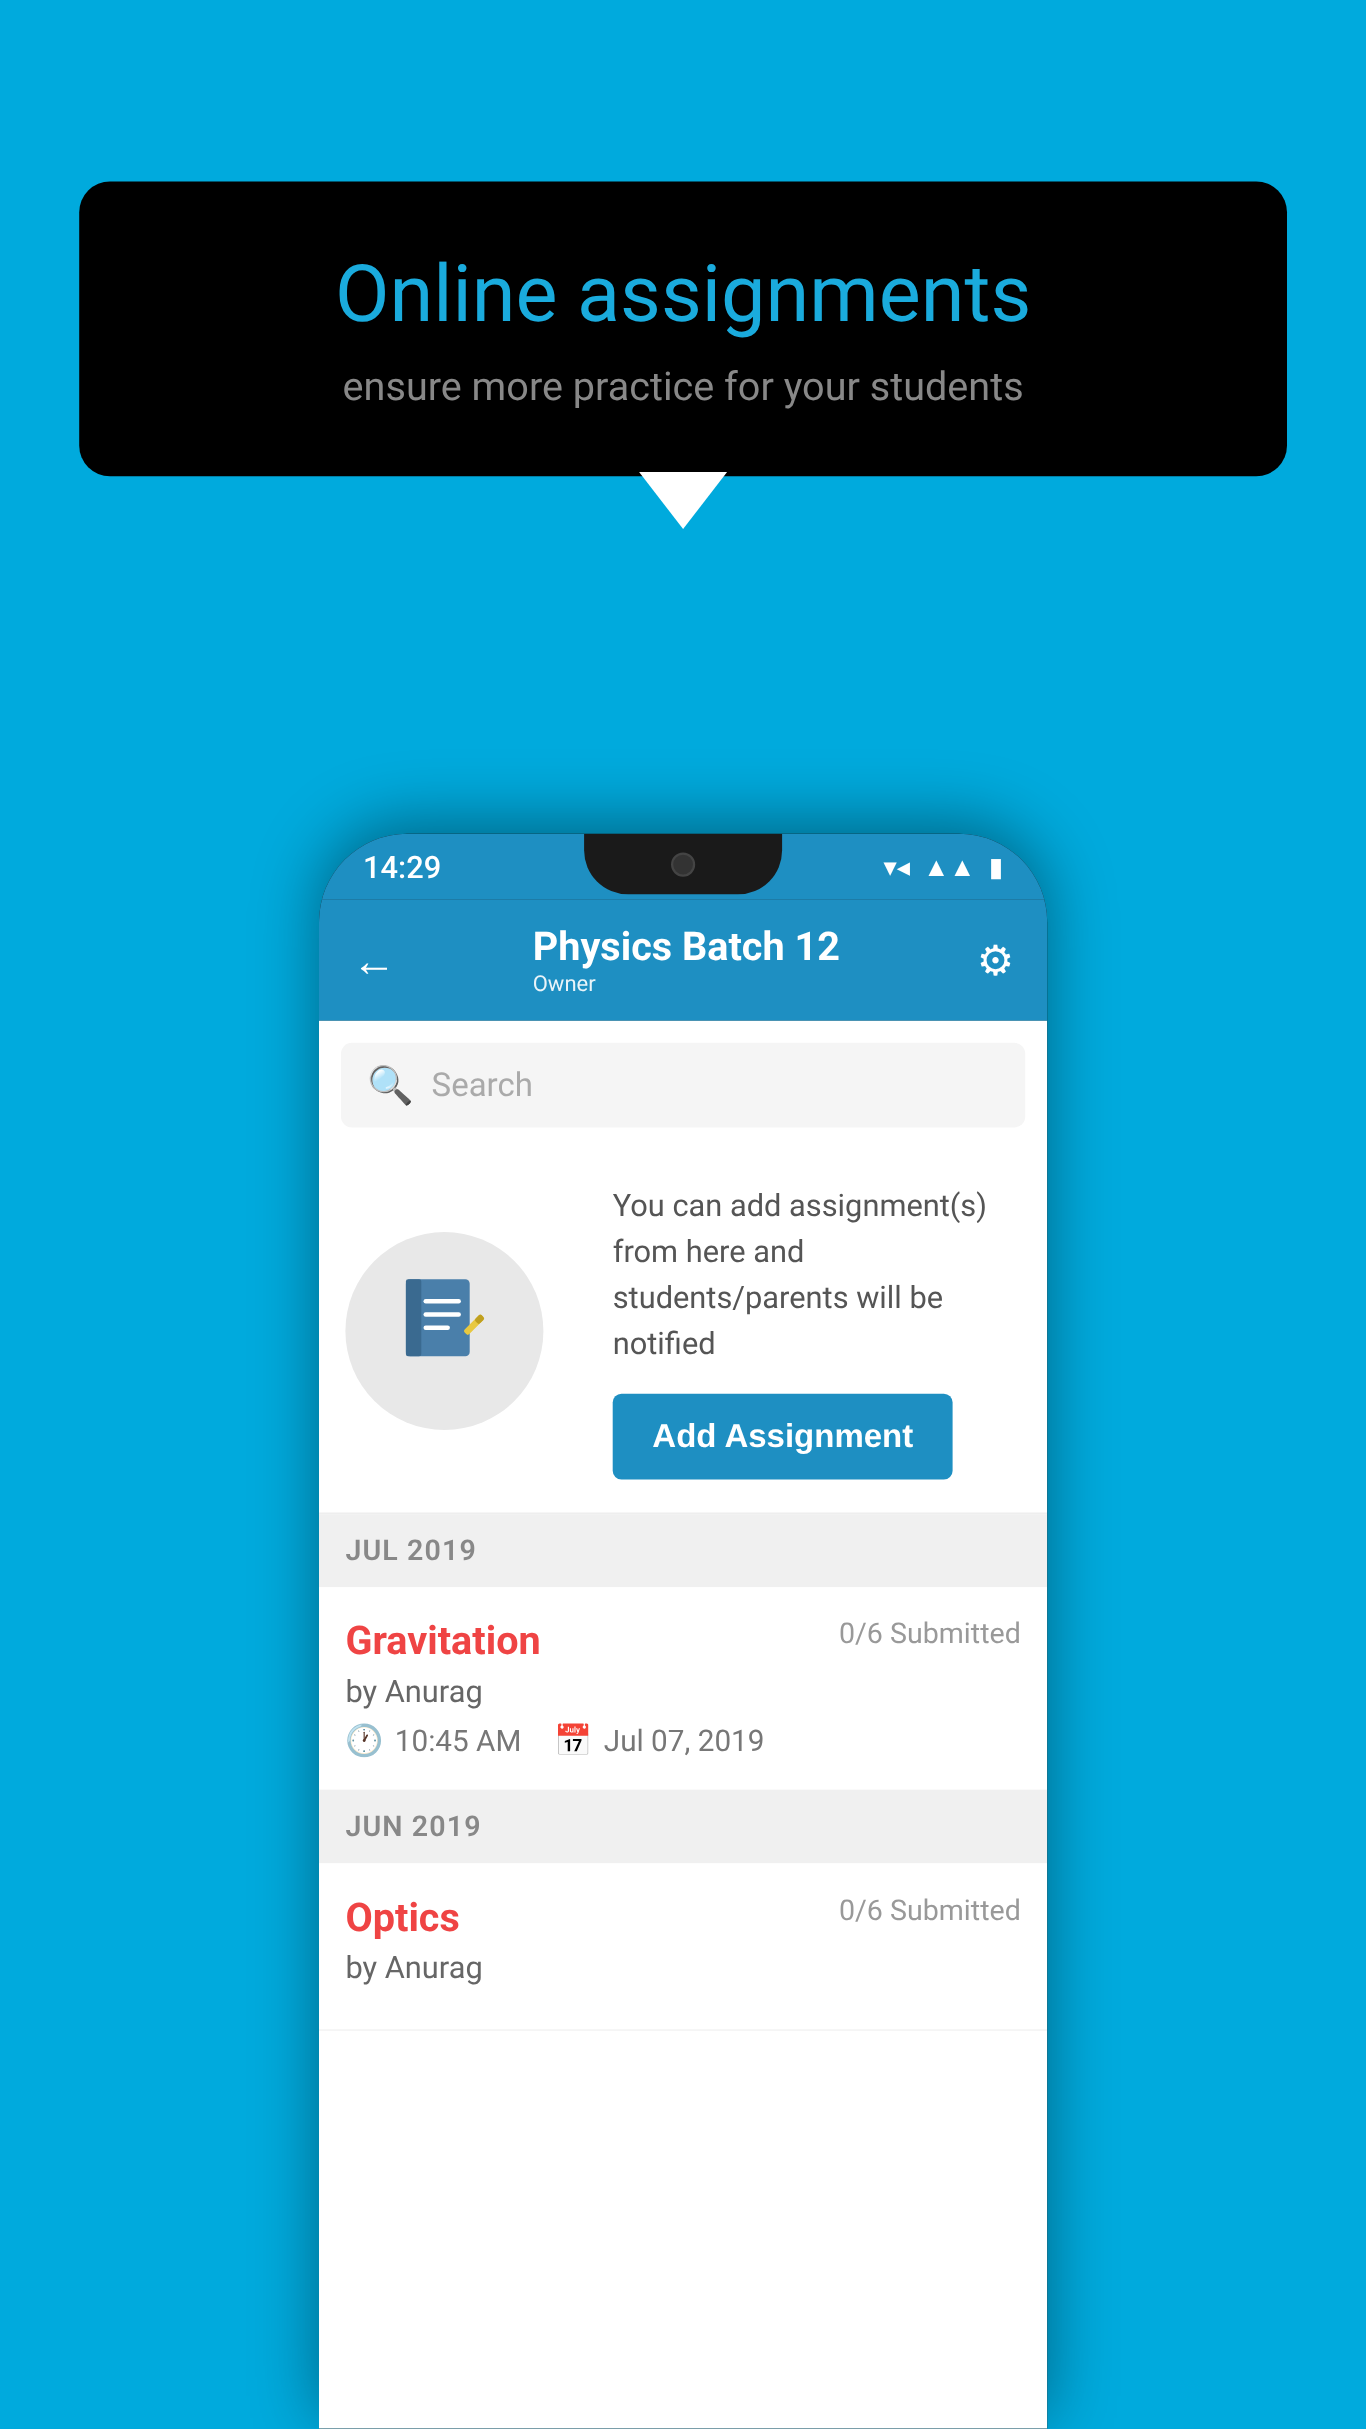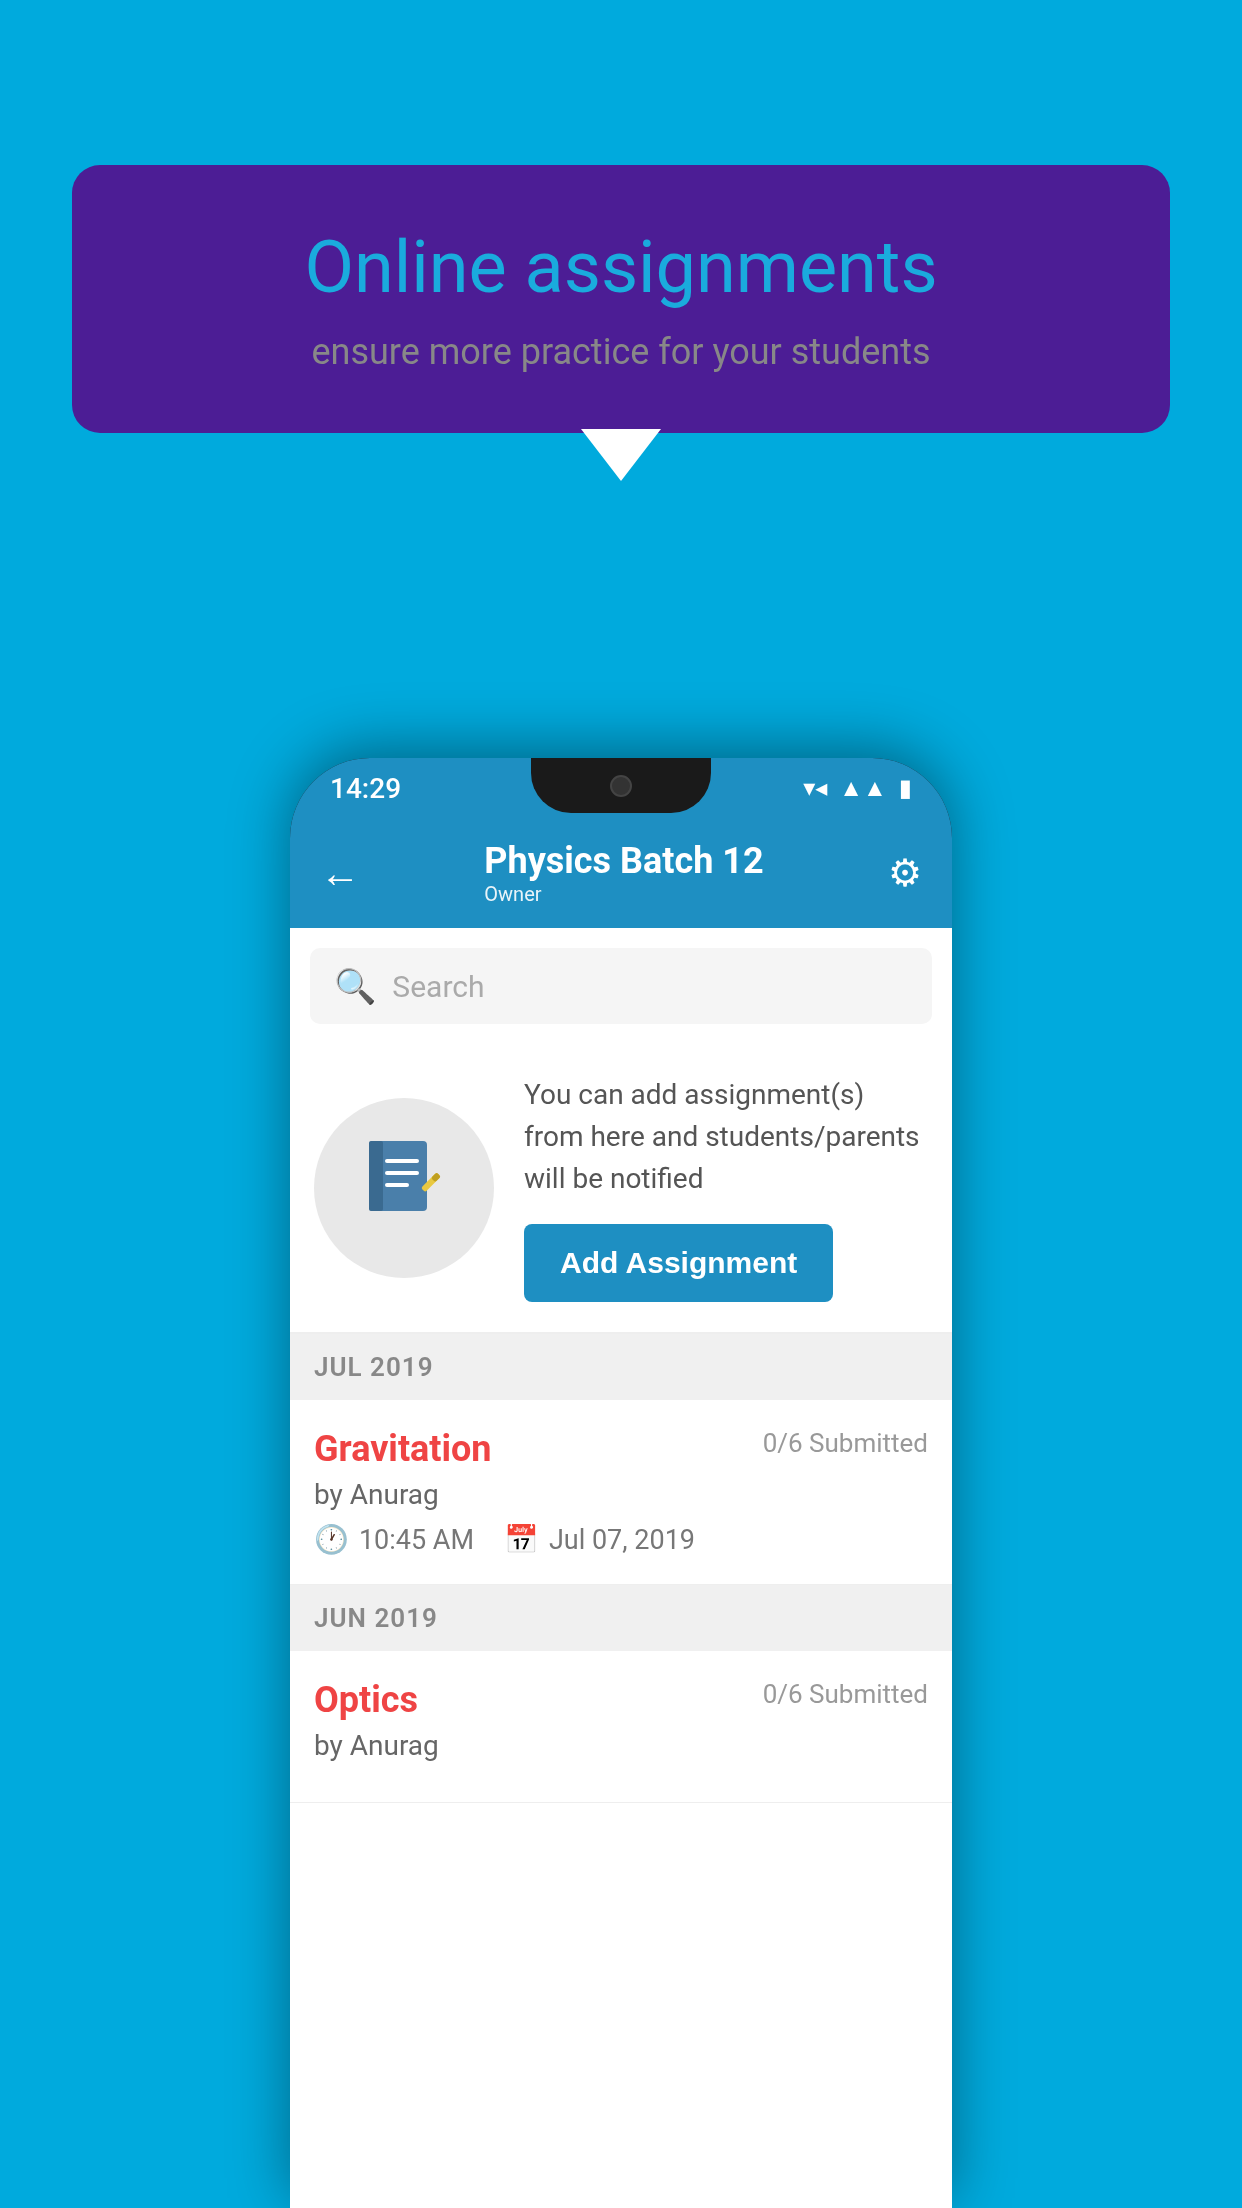--- a/index.html
+++ b/index.html
@@ -18,21 +18,21 @@
       position: absolute;
       top: 165px;
       left: 72px;
       right: 72px;
       display: flex;
       flex-direction: column;
       align-items: center;
     }
 
     .speech-bubble {
-      background: #4c1d95;
+      background: #000000;
       border-radius: 28px;
       padding: 60px 70px;
       width: 100%;
       text-align: center;
       position: relative;
     }
 
     .speech-bubble::after {
       content: '';
       position: absolute;
@@ -243,20 +243,21 @@
       align-items: center;
       justify-content: center;
     }
 
     .notebook-icon {
       font-size: 80px;
     }
 
     .promo-content {
       flex: 1;
+      margin-left: 33px;
     }
 
     .promo-text {
       font-size: 28px;
       color: #555555;
       line-height: 1.5;
       margin-bottom: 24px;
     }
 
     .add-assignment-btn {

